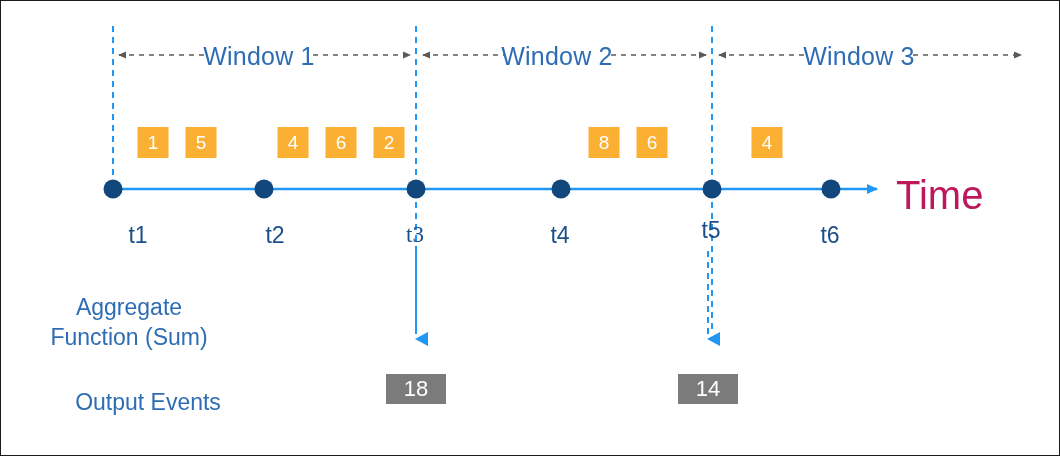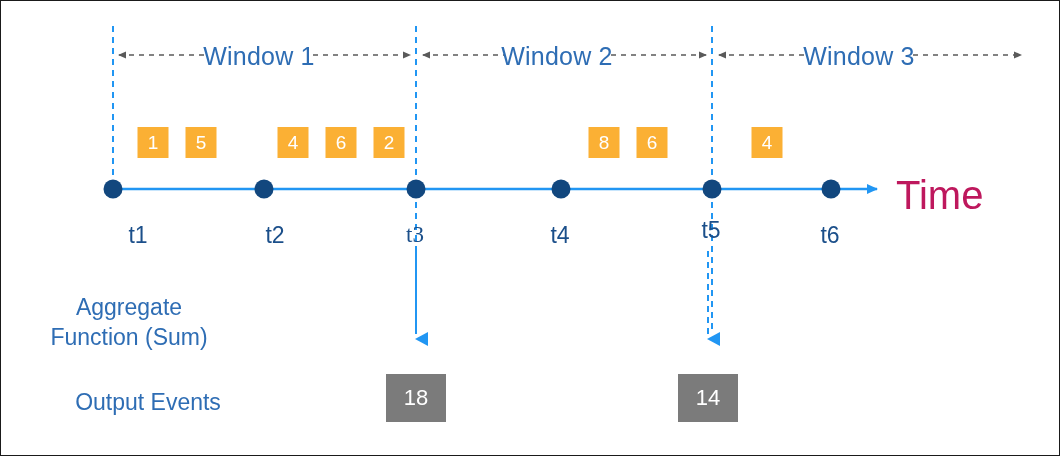--- a/index.html
+++ b/index.html
@@ -66,21 +66,21 @@
     display: flex;
     align-items: center;
     justify-content: center;
     transform: translateX(-50%);
     font-family: "Liberation Sans", sans-serif;
     font-weight: 300;
   }
   .output-box {
     position: absolute;
     width: 60px;
-    height: 48px;
+    height: 30px;
     background: #7B7B7B;
     color: #ffffff;
     font-size: 22px;
     display: flex;
     align-items: center;
     justify-content: center;
     transform: translateX(-50%);
     font-family: "Liberation Sans", sans-serif;
     font-weight: 300;
   }

